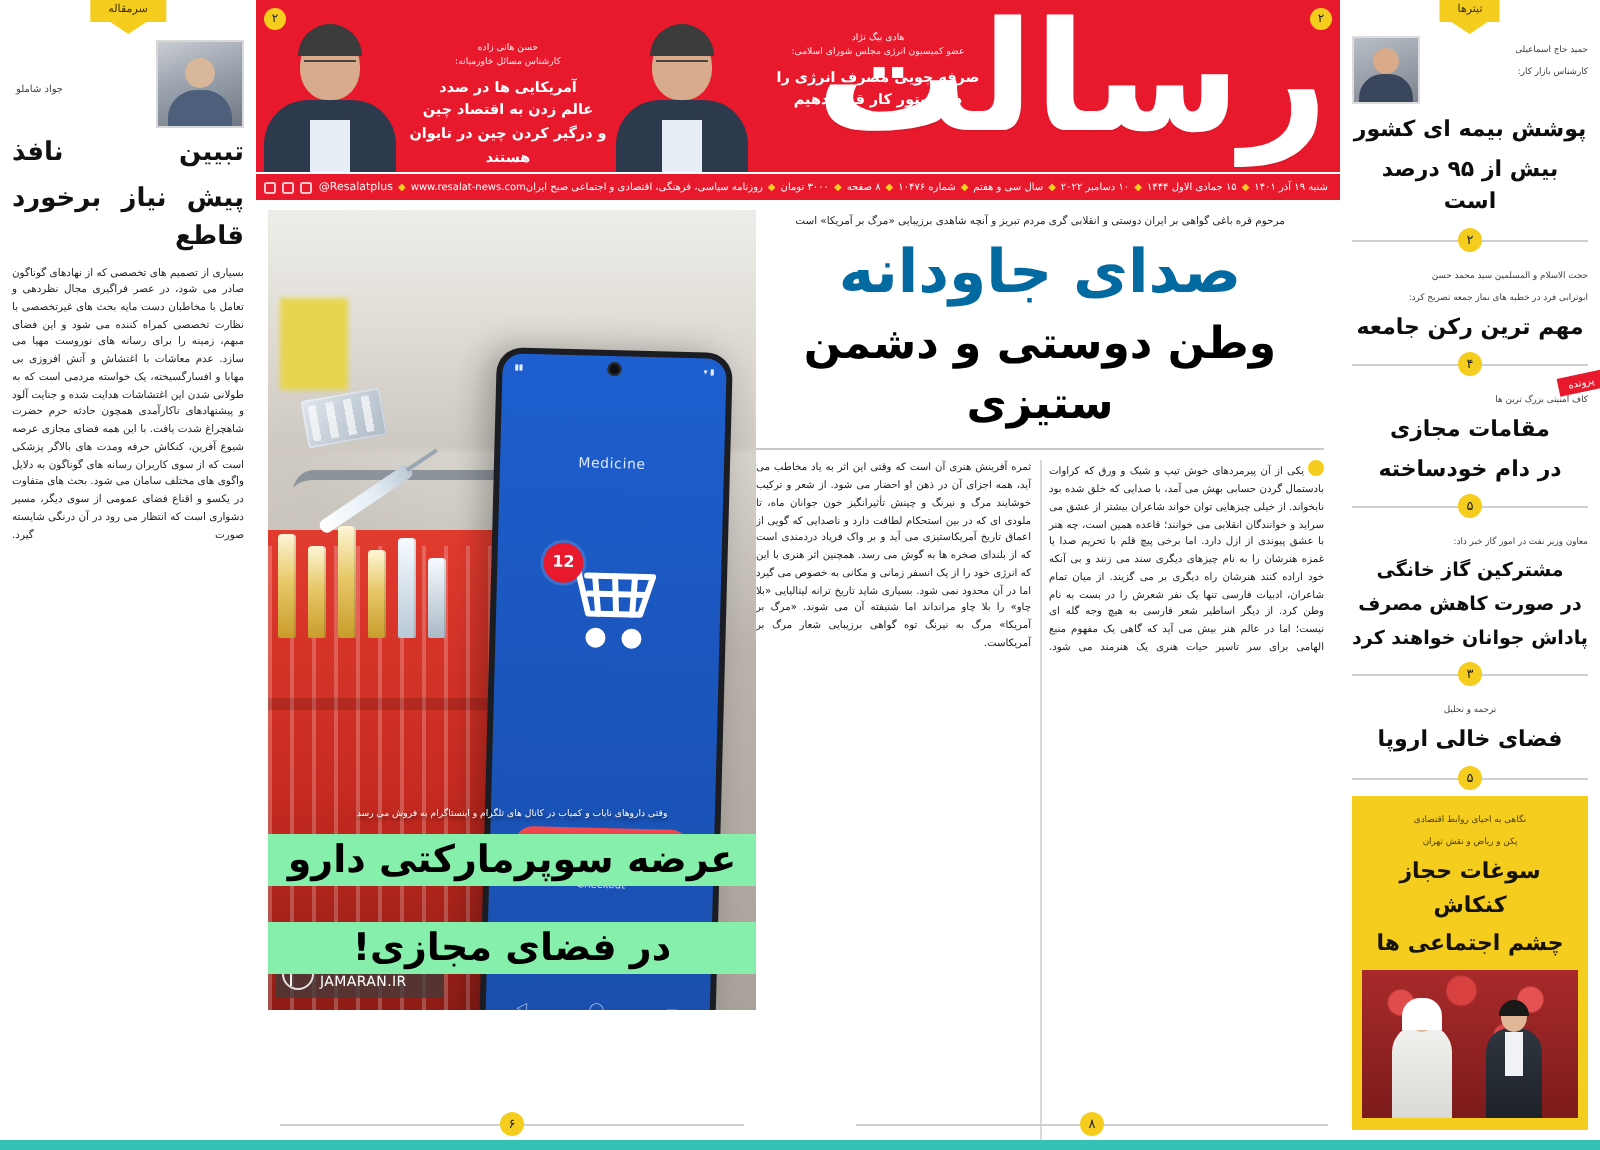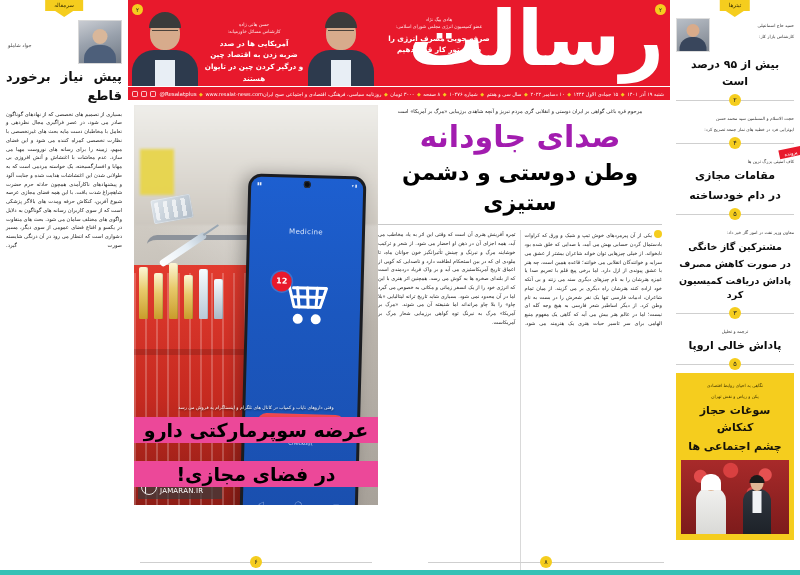--- a/index.html
+++ b/index.html
@@ -187,21 +187,21 @@
     width: 286px; padding-right: 2px;
   }
   .mid-left {
     width: 244px; padding-left: 0; position: relative;
   }
   .kicker {
     font-size: 5.2px; color: #222; text-align: center;
     line-height: 1.6; padding: 2px 0 4px; direction: rtl;
   }
   .headline-1 {
-    font-size: 30px; font-weight: bold; color: #a21caf;
+    font-size: 30px; font-weight: bold; color: #0369a1;
     text-align: center; line-height: 1.22; letter-spacing: -0.6px;
     direction: rtl;
   }
   .headline-2 {
     font-size: 22px; font-weight: bold; color: #000;
     text-align: center; line-height: 1.35; letter-spacing: -0.5px;
     margin-top: 2px; direction: rtl;
   }
   .rule {
     height: 1px; background: #c9c9c9; margin: 7px 0 5px;
@@ -379,21 +379,21 @@
     font-size:4.6px; color:#fff; text-align:center;
     direction:rtl; z-index:4; text-shadow:0 1px 2px rgba(0,0,0,.65);
     padding: 0 4px;
   }
   .sub-headline {
     position:absolute; left:-6px; right:-6px; top:312px; z-index:4;
     text-align:center;
   }
   .sub-headline span {
     display:block;
-    background:#ec4899; color:#000;
+    background:#86efac; color:#000;
     font-size:19px; font-weight:bold; line-height:1.38;
     letter-spacing:-0.5px; direction:rtl;
     padding: 0 4px;
   }
   .sub-headline span + span { margin-top:18px; }
 
   .mid-footline {
     position:absolute; left:6px; right:6px; bottom:4px; height:16px;
   }
   .footrule { height:1px; background:#cfcfcf; margin-top:7px; }
@@ -522,20 +522,21 @@
 </head>
 <body>
 
 <div class="page">
 
   <div class="col-editorial">
     <div class="tag-flag">سرمقاله</div>
     <div class="ed-inner">
       <div class="ed-photo"></div>
       <div class="ed-byline">جواد شاملو</div>
+      <div class="ed-title">تبیین نافذ</div>
       <div class="ed-title">پیش نیاز برخورد قاطع</div>
       <div class="ed-body">بسیاری از تصمیم های تخصصی که از نهادهای گوناگون صادر می شود، در عصر فراگیری مجال نظردهی و تعامل با مخاطبان دست مایه بحث های غیرتخصصی با نظارت تخصصی کمراه کننده می شود و این فضای مبهم، زمینه را برای رسانه های نوروست مهیا می سازد. عدم معاشات با اغتشاش و آتش افروزی بی مهابا و افسارگسیخته، یک خواسته مردمی است که به طولانی شدن این اغتشاشات هدایت شده و جنایت آلود و پیشنهادهای ناکارآمدی همچون حادثه حرم حضرت شاهچراغ شدت یافت. با این همه فضای مجازی عرصه شیوع آفرین، کنکاش حرفه ومدت های بالاگر پزشکی است که از سوی کاربران رسانه های گوناگون به دلایل واگوی های مختلف سامان می شود. بحث های متفاوت در یکسو و اقناع فضای عمومی از سوی دیگر، مسیر دشواری است که انتظار می رود در آن درنگی شایسته صورت گیرد.</div>
     </div>
   </div>
 
   <div class="col-mid">
 
     <div class="masthead">
       <div class="page-badge badge-tl">۲</div>
       <div class="page-badge badge-tr">۲</div>
@@ -562,21 +563,21 @@
         <div class="pp-shirt"></div>
         <div class="pp-head"></div>
         <div class="pp-hair"></div>
         <div class="pp-glasses"></div>
       </div>
 
       <div class="quote-block" style="right:auto; left:74px; top:22px; width:104px;">
         <div class="q-name">حسن هانی زاده</div>
         <div class="q-role">کارشناس مسائل خاورمیانه:</div>
         <div class="q-text">آمریکایی ها در صدد</div>
-        <div class="q-text">ضربه زدن به اقتصاد چین</div>
+        <div class="q-text">عالم زدن به اقتصاد چین</div>
         <div class="q-text">و درگیر کردن چین در تایوان هستند</div>
       </div>
     </div>
 
     <div class="datestrip">
       <span>شنبه ۱۹ آذر ۱۴۰۱</span>
       <span class="ds-sep">◆</span>
       <span>۱۵ جمادی الاول ۱۴۴۴</span>
       <span class="ds-sep">◆</span>
       <span>۱۰ دسامبر ۲۰۲۲</span>
@@ -696,29 +697,31 @@
 
   <div class="col-side">
     <div class="tag-flag">تیترها</div>
 
     <div class="side-inner">
 
       <div class="side-item">
         <div class="si-photo"></div>
         <div class="si-kicker">حمید حاج اسماعیلی</div>
         <div class="si-kicker">کارشناس بازار کار:</div>
+        <div class="si-title">پوشش بیمه ای کشور</div>
         <div class="si-title">بیش از ۹۵ درصد است</div>
       </div>
       <div class="si-sep">
         <span class="si-num">۲</span>
       </div>
 
       <div class="side-item">
         <div class="si-kicker">حجت الاسلام و المسلمین سید محمد حسن</div>
         <div class="si-kicker">ابوترابی فرد در خطبه های نماز جمعه تصریح کرد:</div>
+        <div class="si-title">مهم ترین رکن جامعه</div>
       </div>
       <div class="si-sep">
         <span class="si-num">۴</span>
       </div>
 
       <div class="ribbon">
         <span>پرونده</span>
       </div>
       <div class="side-item">
         <div class="si-kicker">کاف امنیتی بزرگ ترین ها</div>
@@ -726,29 +729,29 @@
         <div class="si-title">در دام خودساخته</div>
       </div>
       <div class="si-sep">
         <span class="si-num">۵</span>
       </div>
 
       <div class="side-item">
         <div class="si-kicker">معاون وزیر نفت در امور گاز خبر داد:</div>
         <div class="si-title" style="font-size:9.5px">مشترکین گاز خانگی</div>
         <div class="si-title" style="font-size:9.5px">در صورت کاهش مصرف</div>
-        <div class="si-title" style="font-size:9.5px">پاداش دریافت کمیسیون کرد</div>
+        <div class="si-title" style="font-size:9.5px">پاداش جوانان خواهند کرد</div>
       </div>
       <div class="si-sep">
         <span class="si-num">۳</span>
       </div>
 
       <div class="side-item">
         <div class="si-kicker" style="text-align:center">ترجمه و تحلیل</div>
-        <div class="si-title">پاداش خالی اروپا</div>
+        <div class="si-title">فضای خالی اروپا</div>
       </div>
       <div class="si-sep">
         <span class="si-num">۵</span>
       </div>
 
       <div class="side-item boxed">
         <div class="si-kicker">نگاهی به احیای روابط اقتصادی</div>
         <div class="si-kicker">پکن و ریاض و نقش تهران</div>
         <div class="si-title">سوغات حجاز کنکاش</div>
         <div class="si-title">چشم اجتماعی ها</div>

